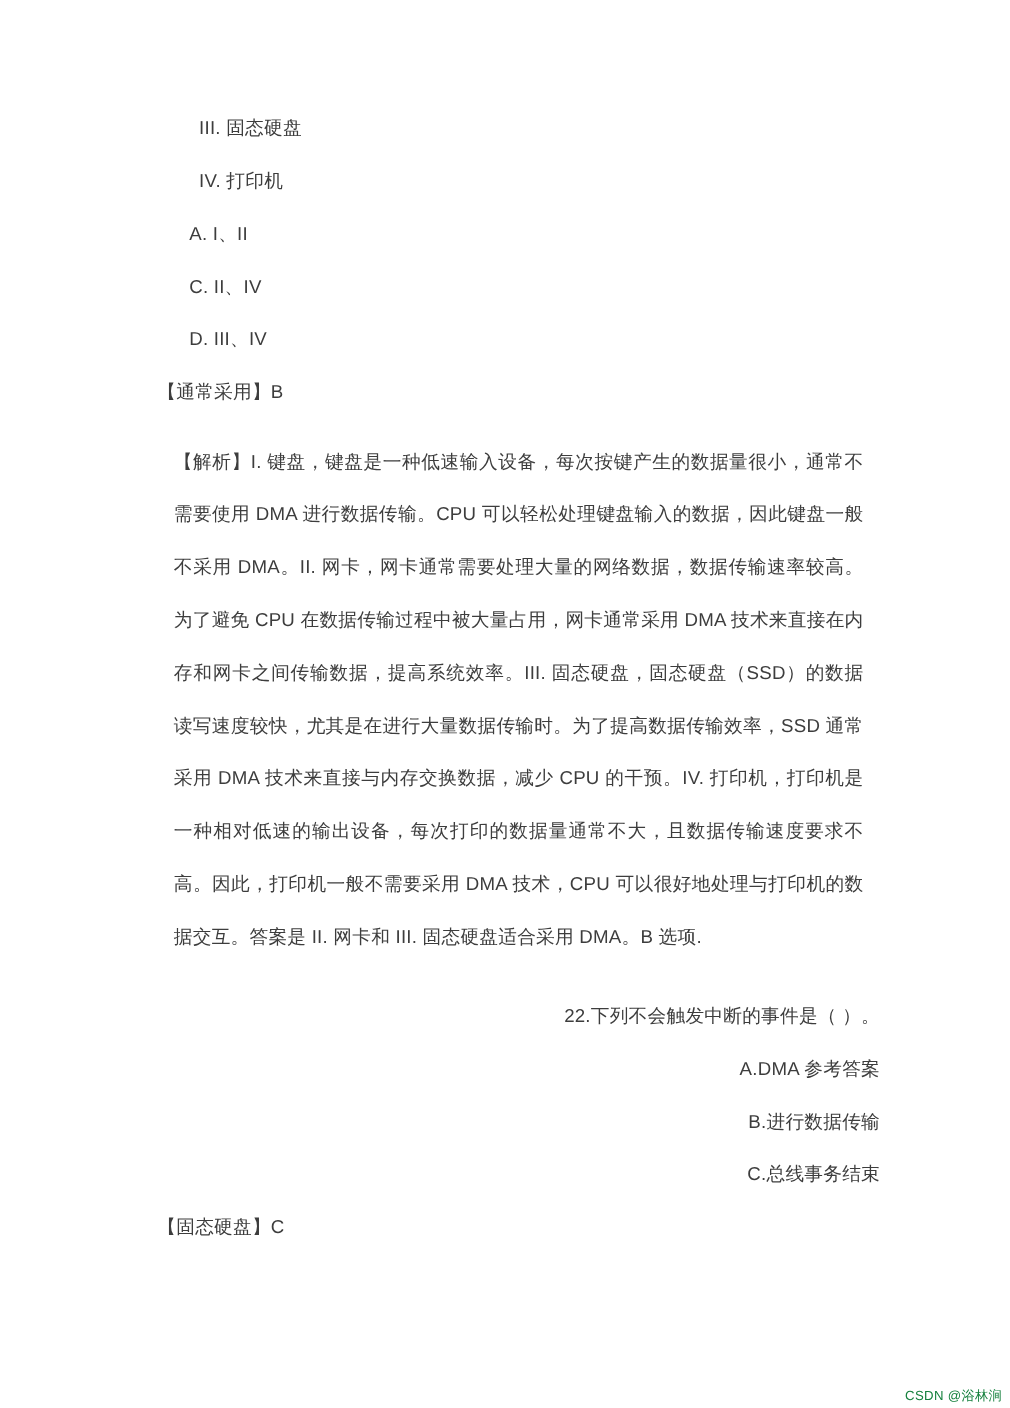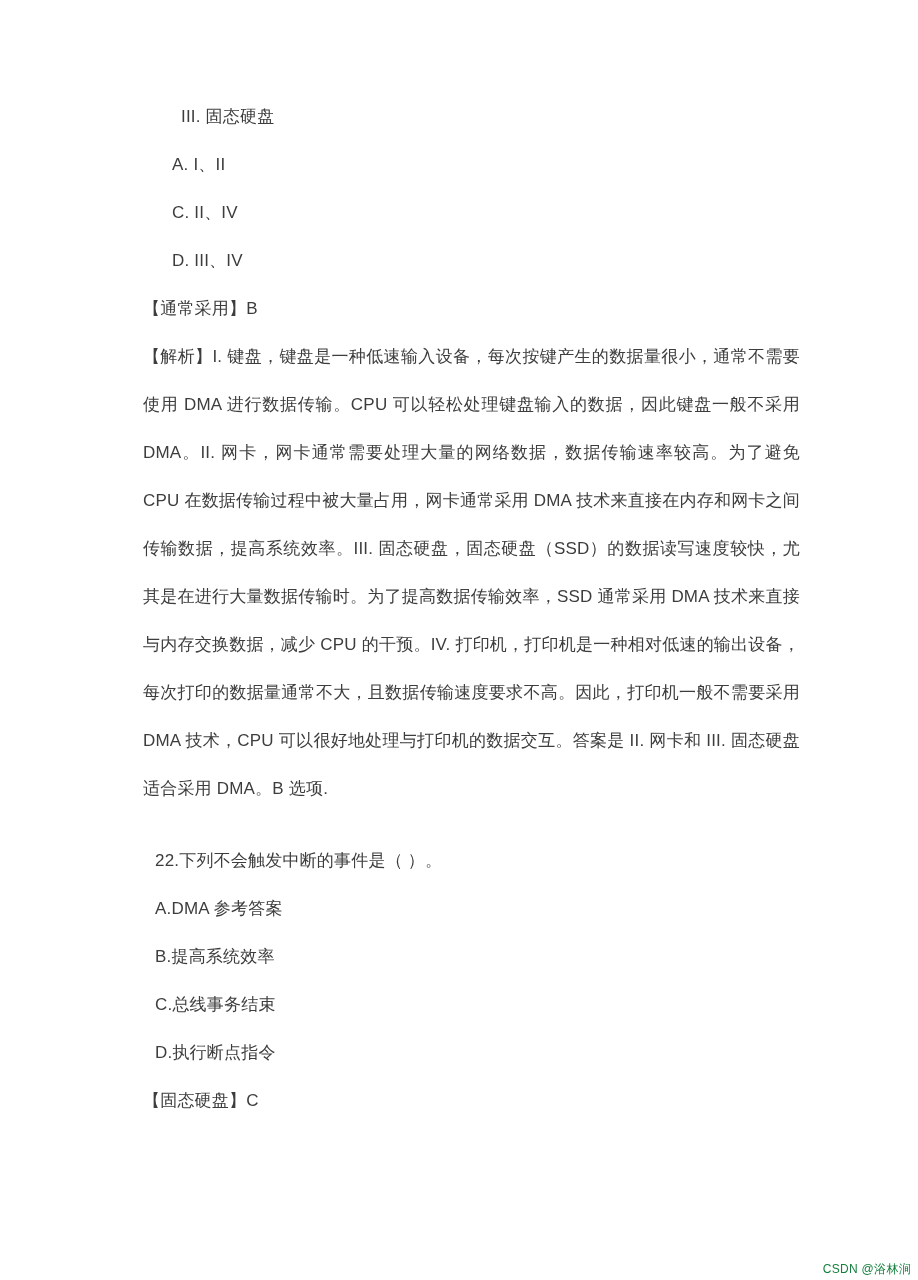--- a/index.html
+++ b/index.html
@@ -23,58 +23,58 @@
     font-size: 17px;
     line-height: 48px;
     color: #3d3d3d;
     letter-spacing: 0.2px;
   }
   .line {
     white-space: pre-wrap;
   }
   .indent-item { padding-left: 38px; }
   .indent-opt  { padding-left: 29px; }
-  .indent-q22  { padding-left: 12px; }
+  .indent-q22  { padding-left: 12px; text-align: right; }
   .gap-top     { margin-top: 24px; }
   .analysis {
-    margin: 0;
+    margin: 15px;
     text-align: justify;
     text-justify: inter-ideograph;
   }
   .watermark {
     position: absolute;
     right: 7px;
     bottom: 1px;
     font-size: 12px;
     line-height: 20px;
     color: #15803d;
     letter-spacing: 0.3px;
   }
 </style>
 </head>
 <body>
 
 <div class="page">
   <div class="doc">
 
     <div class="line indent-item">III. 固态硬盘</div>
+    <div class="line indent-item">IV. 打印机</div>
 
     <div class="line indent-opt">A. I、II</div>
     <div class="line indent-opt">C. II、IV</div>
     <div class="line indent-opt">D. III、IV</div>
 
     <div class="line">【通常采用】B</div>
 
     <p class="analysis">【解析】I. 键盘，键盘是一种低速输入设备，每次按键产生的数据量很小，通常不需要使用 DMA 进行数据传输。CPU 可以轻松处理键盘输入的数据，因此键盘一般不采用 DMA。II. 网卡，网卡通常需要处理大量的网络数据，数据传输速率较高。为了避免 CPU 在数据传输过程中被大量占用，网卡通常采用 DMA 技术来直接在内存和网卡之间传输数据，提高系统效率。III. 固态硬盘，固态硬盘（SSD）的数据读写速度较快，尤其是在进行大量数据传输时。为了提高数据传输效率，SSD 通常采用 DMA 技术来直接与内存交换数据，减少 CPU 的干预。IV. 打印机，打印机是一种相对低速的输出设备，每次打印的数据量通常不大，且数据传输速度要求不高。因此，打印机一般不需要采用 DMA 技术，CPU 可以很好地处理与打印机的数据交互。答案是 II. 网卡和 III. 固态硬盘适合采用 DMA。B 选项.</p>
 
     <div class="line indent-q22 gap-top">22.下列不会触发中断的事件是（ ）。</div>
 
     <div class="line indent-q22">A.DMA 参考答案</div>
-    <div class="line indent-q22">B.提高系统效率</div>
+    <div class="line indent-q22">B.进行数据传输</div>
     <div class="line indent-q22">C.总线事务结束</div>
-    <div class="line indent-q22">D.执行断点指令</div>
 
     <div class="line">【固态硬盘】C</div>
 
   </div>
 
   <div class="watermark">CSDN @浴林涧</div>
 </div>
 
 </body></html>

